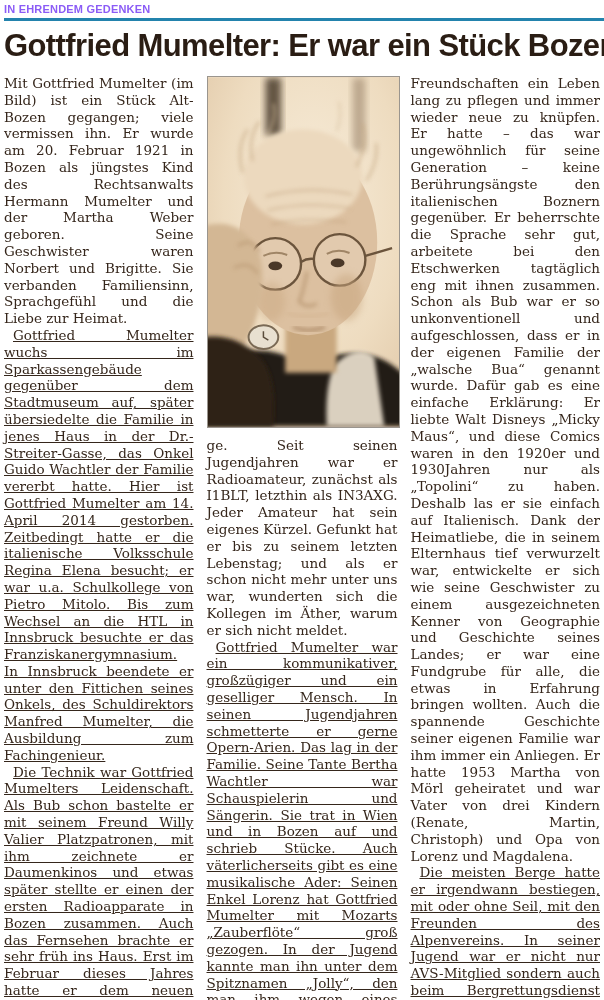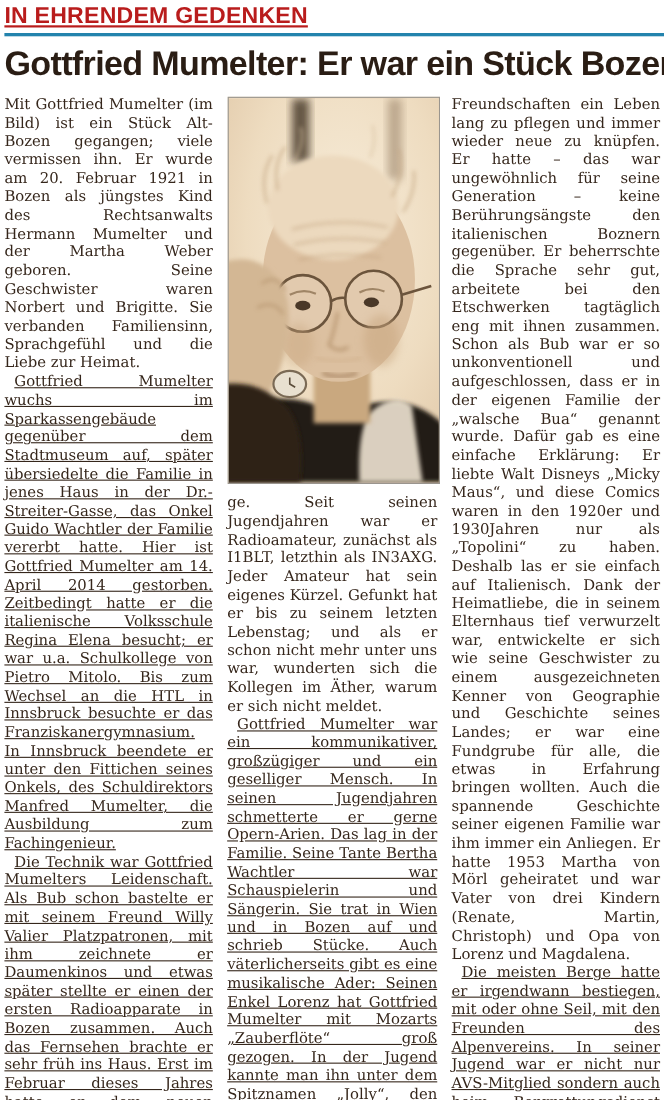--- a/index.html
+++ b/index.html
@@ -9,24 +9,23 @@
     overflow:hidden;
     background:#ffffff;
     font-family:"DejaVu Serif", serif;
     color:#35261b;
     box-sizing:border-box;
     padding:3px 4px 0 4px;
   }
   .kicker{
     font-family:"Liberation Sans", sans-serif;
     font-weight:700;
-    font-size:21px;
+    font-size:11px;
     letter-spacing:0.2px;
-    color:#b91c1c;
-    text-decoration:underline;
+    color:#8b5cf6;
   }
   .rule{
     margin-top:3px;
     height:3px;
     background:#2383ad;
     width:600px;
   }
   .headline{
     margin:7px 0 0 0;
     font-family:"Liberation Sans", sans-serif;

